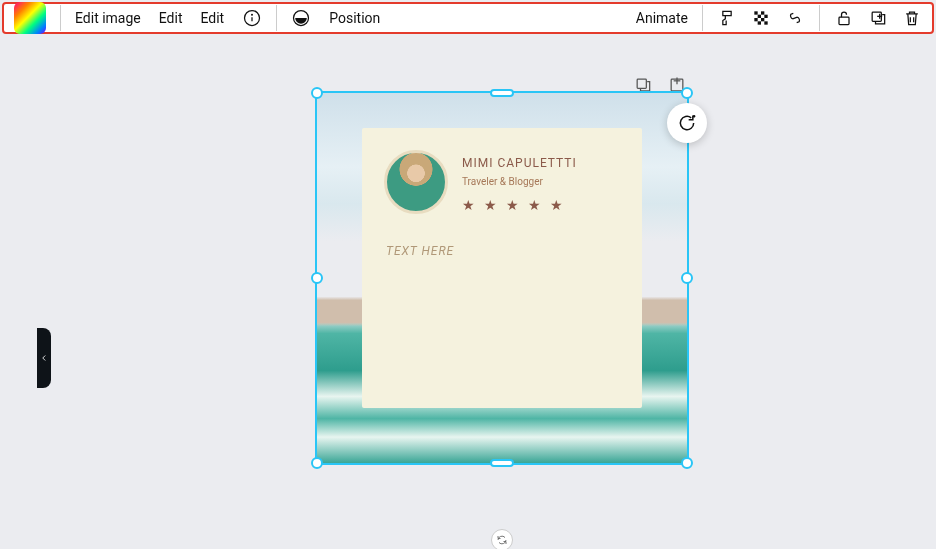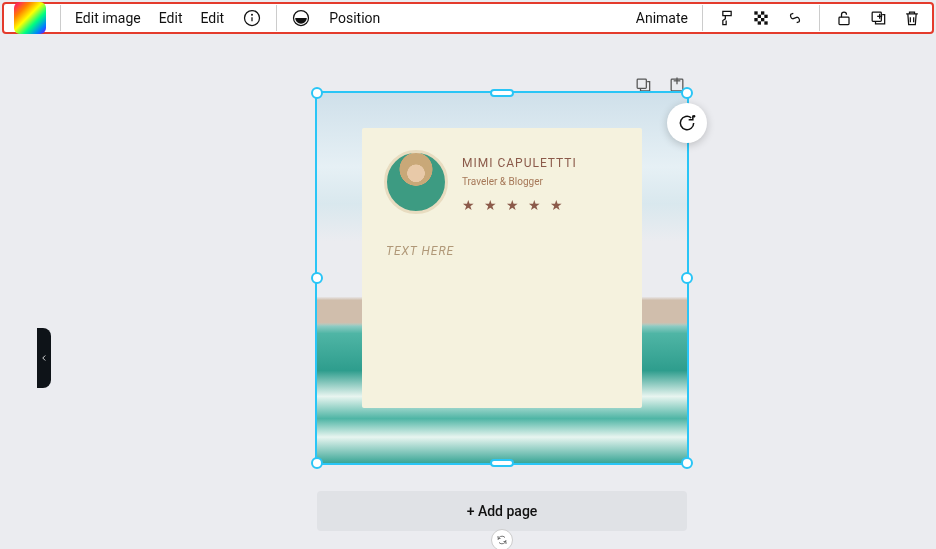--- a/index.html
+++ b/index.html
@@ -276,15 +276,14 @@
     <div class="sync-btn">
       <svg viewBox="0 0 24 24">
           <path d="M20 12a8 8 0 0 1-14 5M4 12a8 8 0 0 1 14-5"></path>
           <polyline points="4 4 4 9 9 9"></polyline>
           <polyline points="20 20 20 15 15 15"></polyline>
         </svg>
     </div>
 
   </div>
 
-  <div class="add-page">+ Add page</div>
 
 </div>
 
 </body></html>

